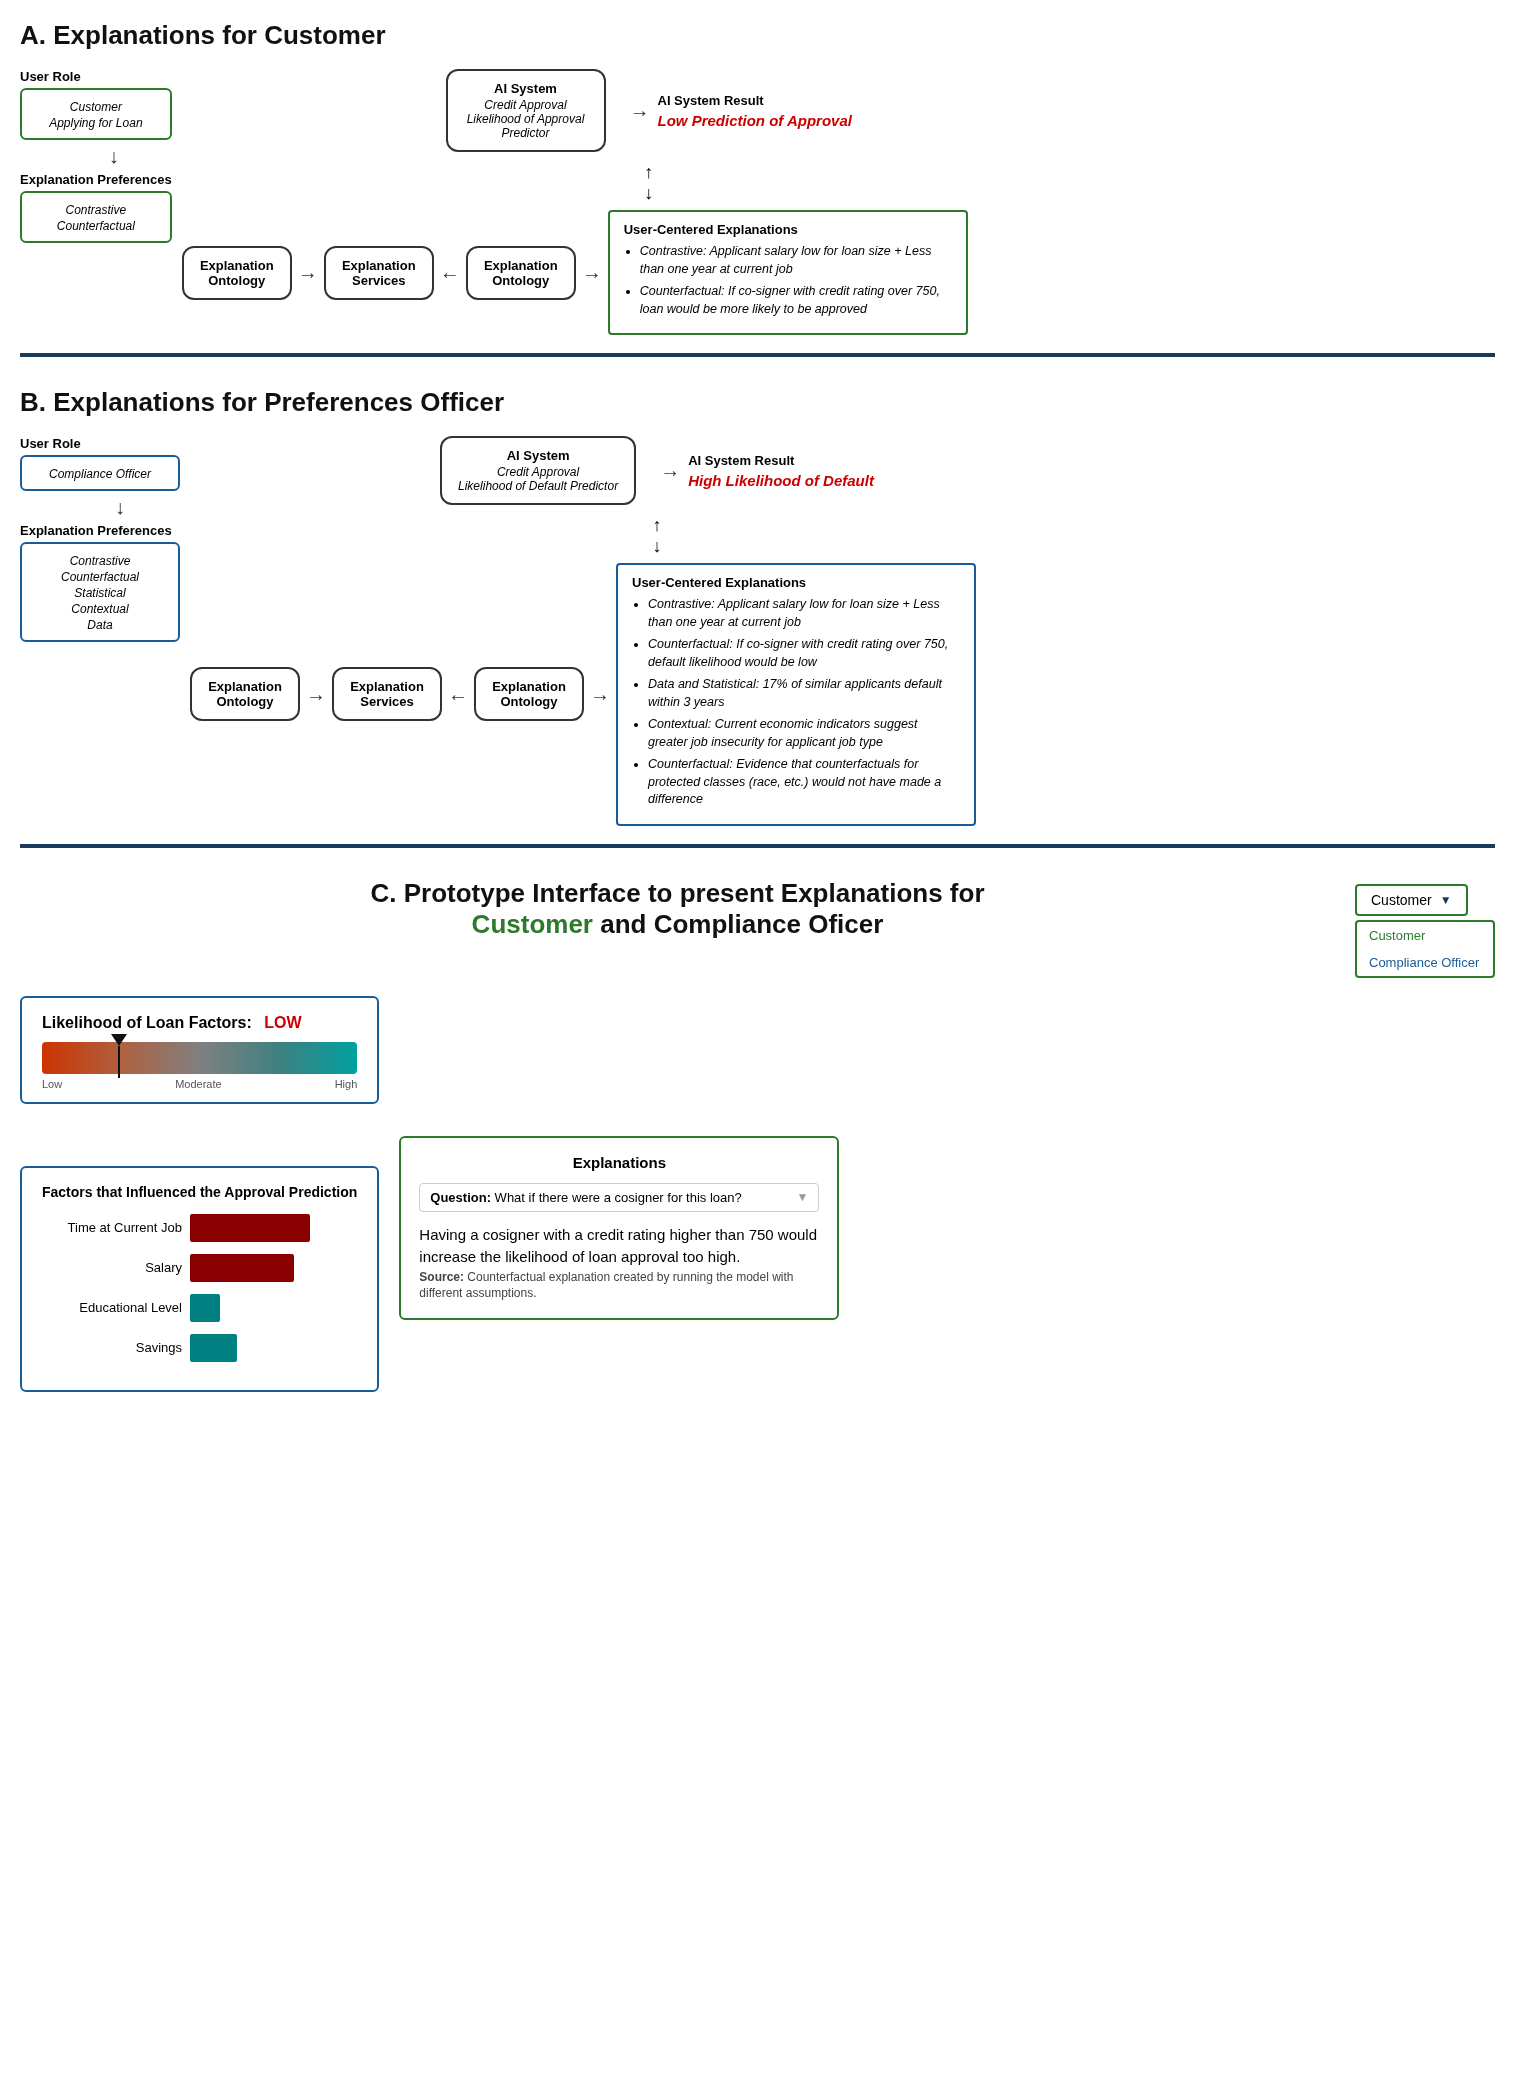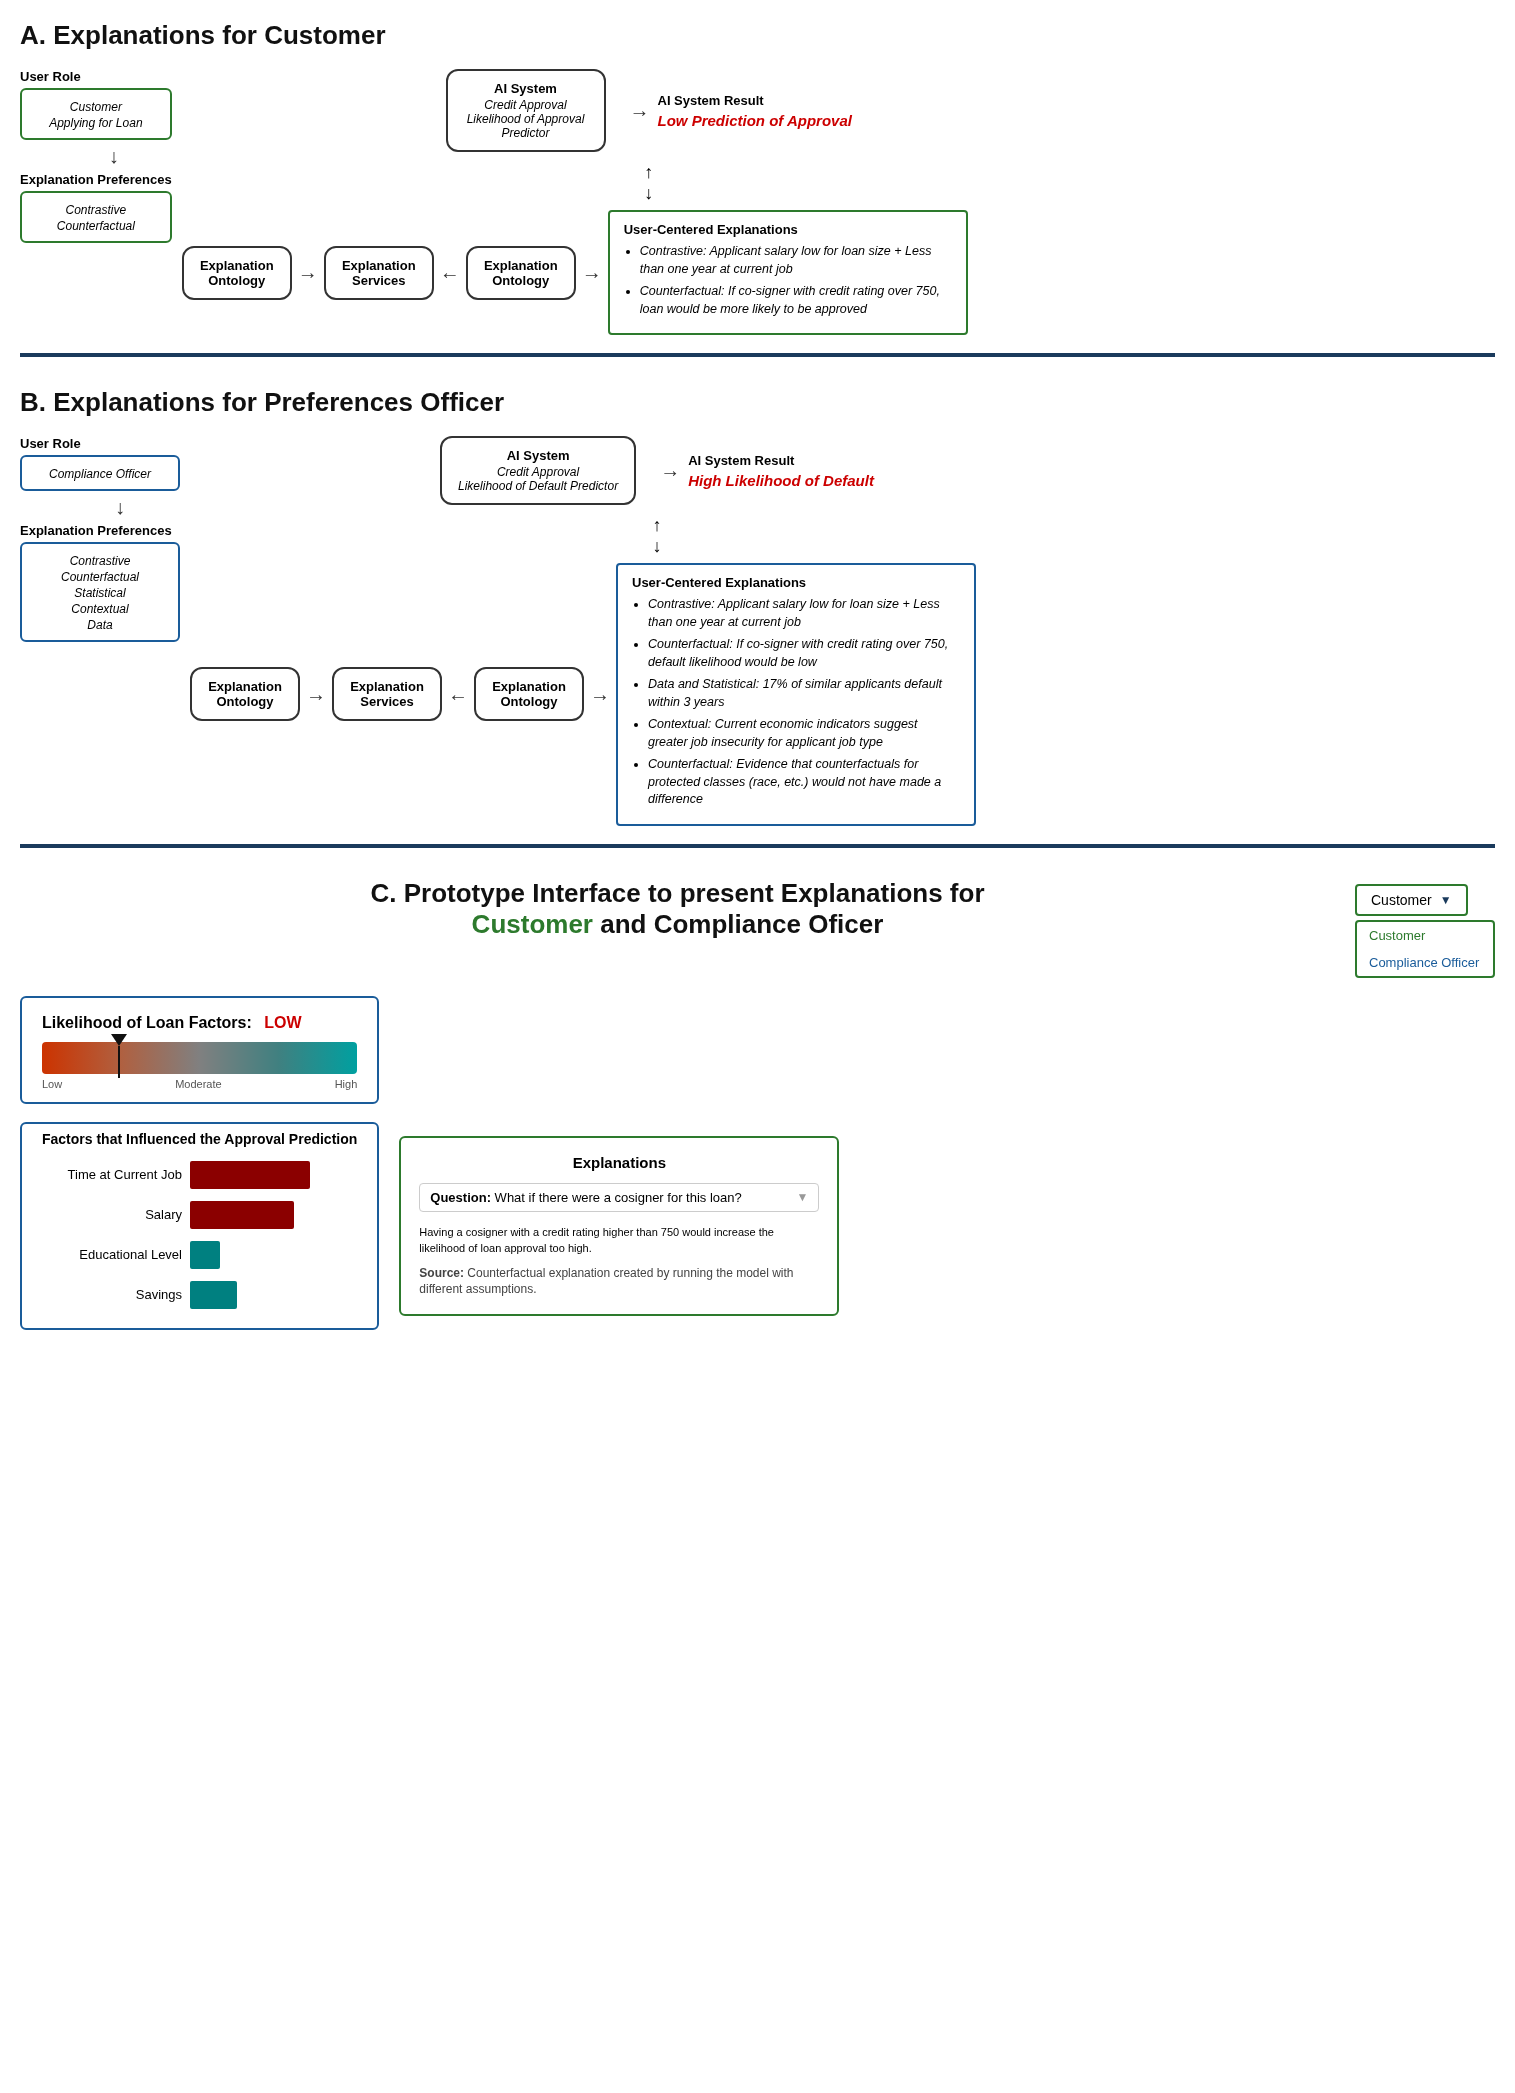--- a/index.html
+++ b/index.html
@@ -269,23 +269,24 @@
       justify-content: space-between;
       font-size: 11px;
       color: #555;
       margin-top: 2px;
     }
 
     
     .factors-panel {
       border: 2px solid #1a5c9a;
       border-radius: 6px;
-      padding: 7px 20px;
+      padding: 16px 20px;
       background: #fff;
       max-width: 600px;
+      margin-top: 44px;
     }
     .factors-title {
       font-weight: bold;
       font-size: 14px;
       text-align: center;
       margin-bottom: 14px;
     }
     .factor-row {
       display: flex;
       align-items: center;
@@ -330,23 +331,23 @@
       align-items: center;
       gap: 8px;
       border: 1px solid #ccc;
       border-radius: 4px;
       padding: 6px 10px;
       margin-bottom: 12px;
     }
     .exp-question-text { font-size: 13px; flex: 1; }
     .exp-question-text .bold { font-weight: bold; }
     .exp-body-text {
-      font-size: 11px;
+      font-size: 15px;
       line-height: 1.5;
-      margin-bottom: 8px;
+      margin-bottom: 0;
     }
     .exp-source-text {
       font-size: 12px;
       color: #444;
       line-height: 1.4;
     }
 
     
     .sec-c-bottom {
       display: flex;

